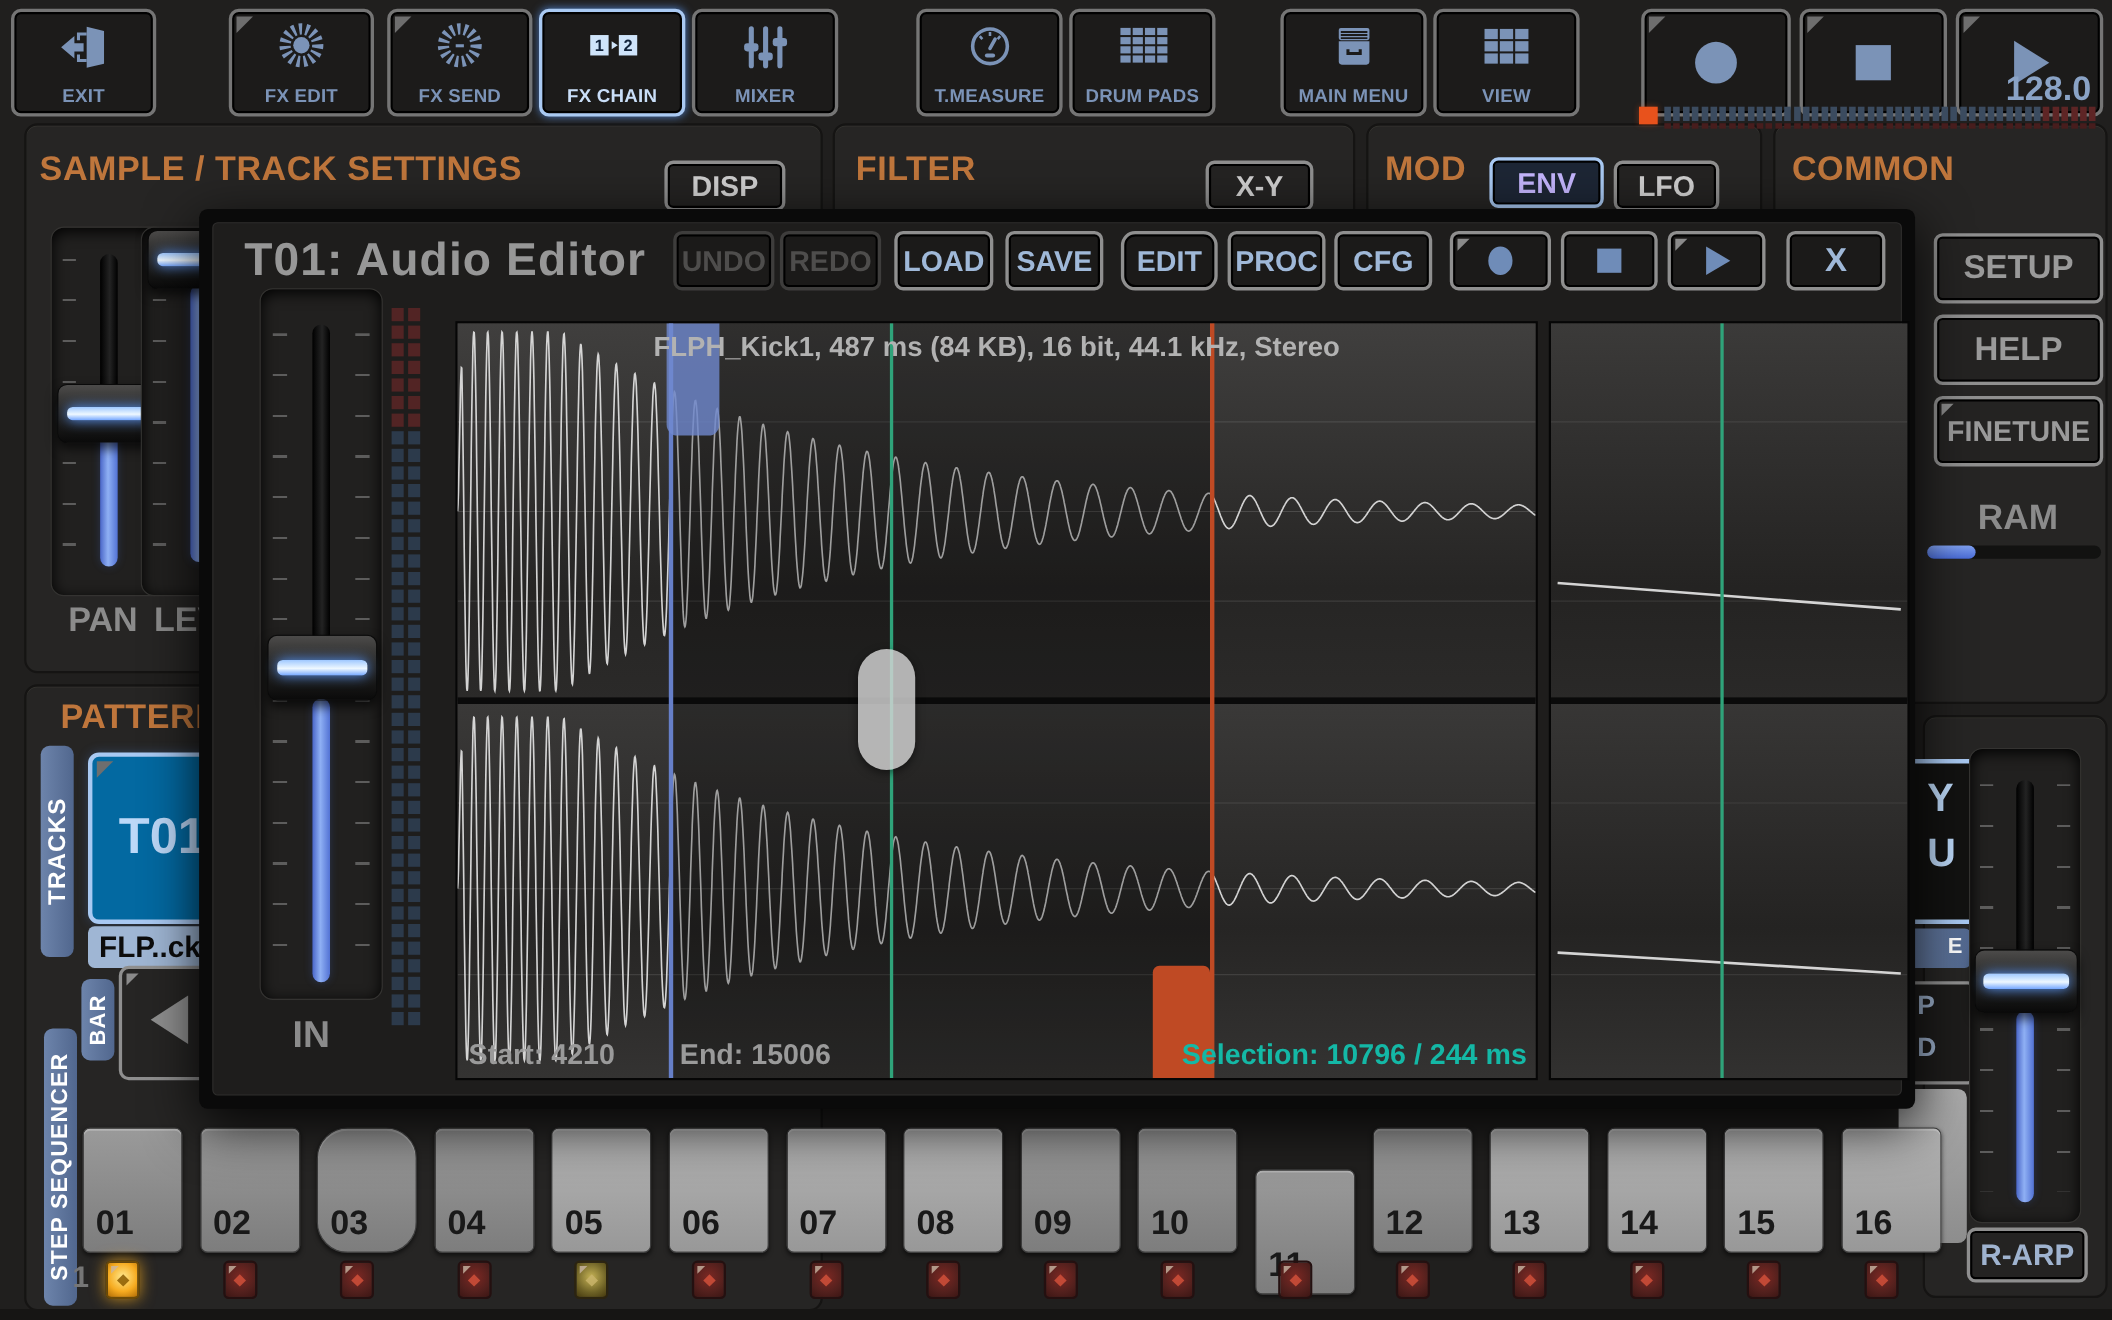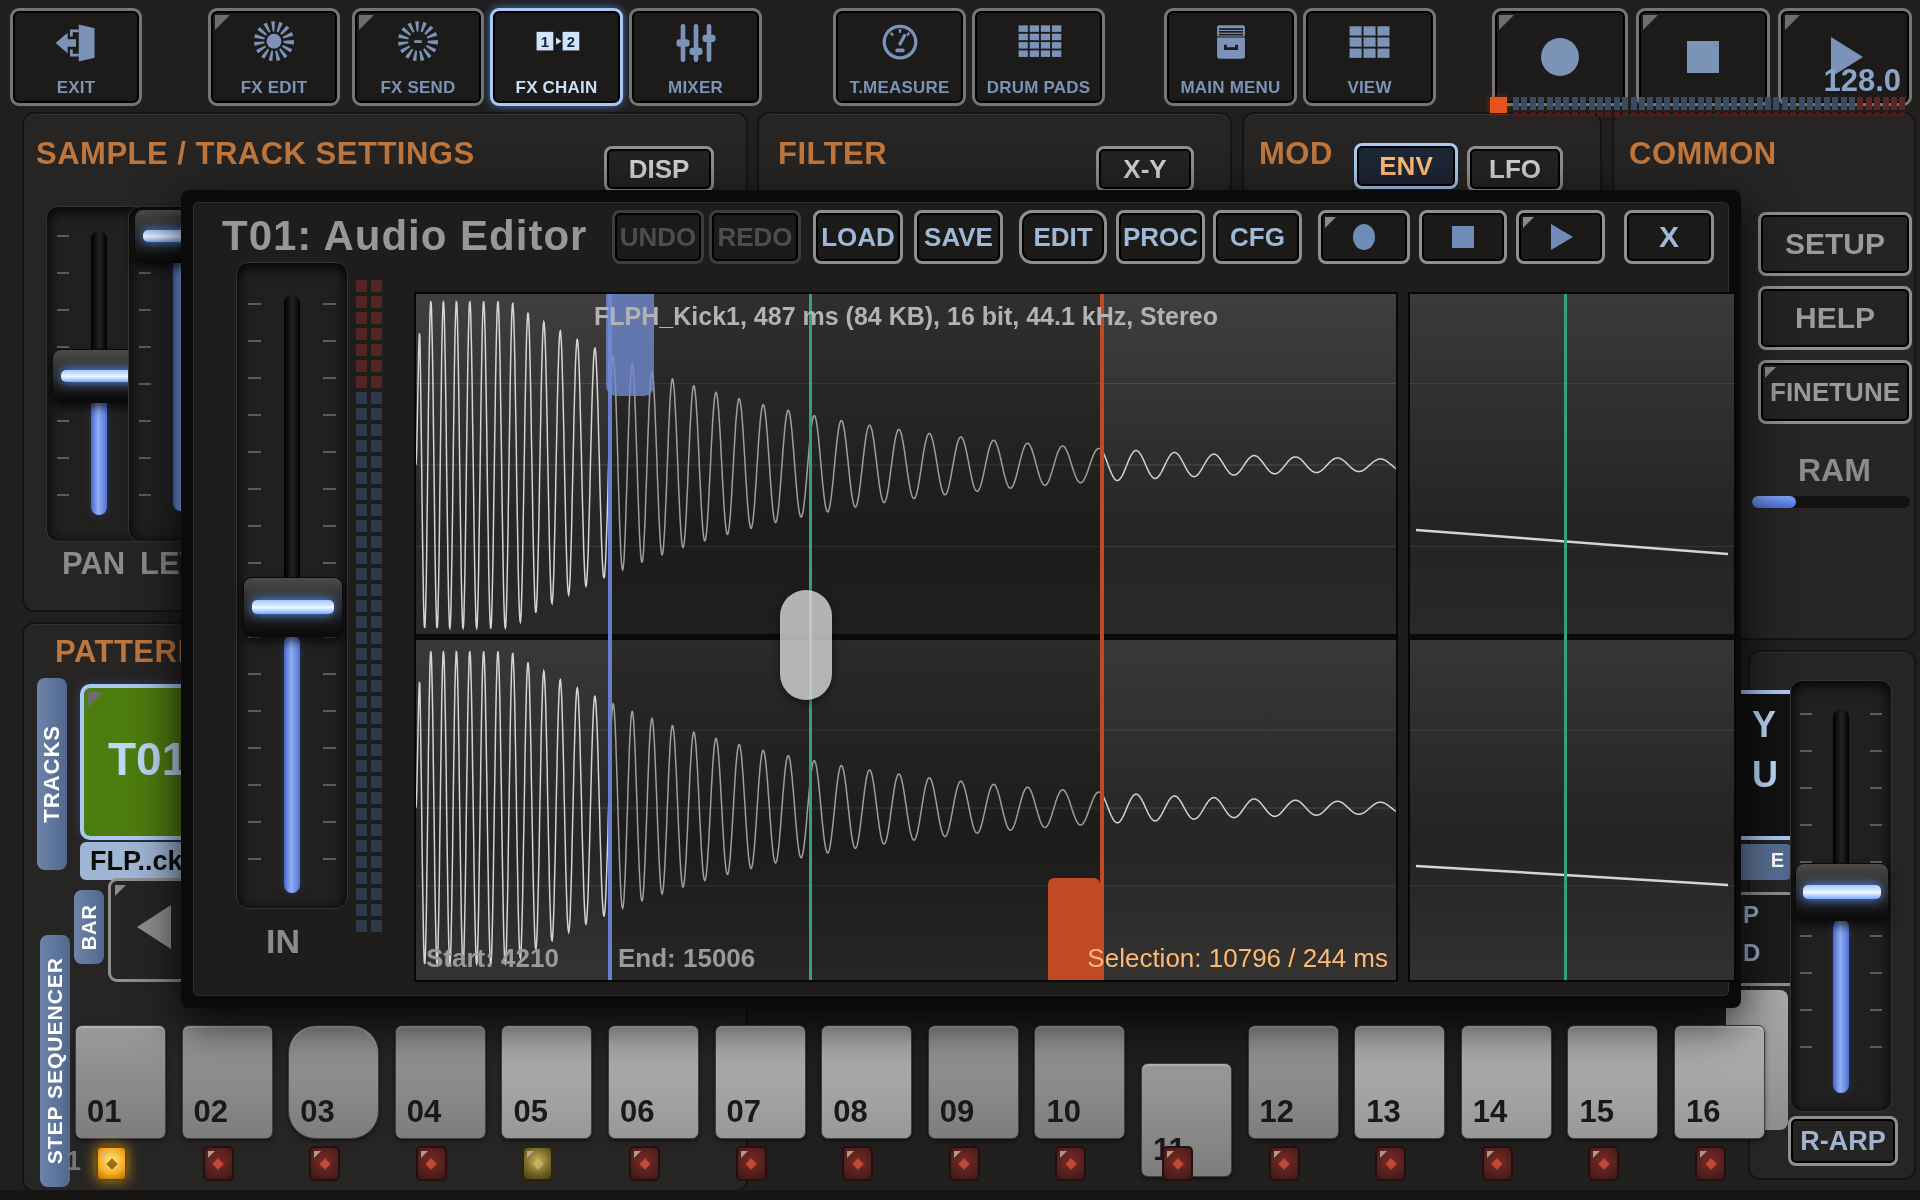--- a/index.html
+++ b/index.html
@@ -13,21 +13,21 @@
   .tb .lbl{font-size:17px;font-weight:bold;color:#76八f;color:#7b93b7;margin-bottom:5px;letter-spacing:.2px;}
   .tb svg{position:absolute;top:6px;left:50%;transform:translateX(-50%);}
   .tb.active{border-color:#a9c9f2;box-shadow:inset 0 0 0 2px #000,0 0 8px #4a76b8;}
   .tb.active .lbl{color:#c9def8;}
   .corner{position:absolute;top:4px;left:4px;width:0;height:0;border-style:solid;border-width:15px 15px 0 0;border-color:#6e6e6e transparent transparent transparent;}
   .corner.sm{border-width:11px 11px 0 0;border-color:#8a8a8a transparent transparent transparent;}
   
   .sect-title{position:absolute;font-size:31px;font-weight:bold;color:#bf763c;letter-spacing:.5px;}
   .hbtn{position:absolute;height:40px;background:#242322;border:3px solid #8f8f8f;border-radius:8px;
         color:#cfcfcf;font-weight:bold;font-size:26px;display:flex;align-items:center;justify-content:center;box-shadow:inset 0 0 0 2px #000;}
-  .hbtn.active{border-color:#a9c9f2;color:#fdba74;background:#1d2635;}
+  .hbtn.active{border-color:#a9c9f2;color:#c4b5fd;background:#1d2635;}
   
   .groove{position:absolute;background:#21201f;border:1px solid #343331;border-radius:12px;box-shadow:inset 0 3px 14px #000;}
   .ticks{position:absolute;background-image:repeating-linear-gradient(180deg,#8e8e8e 0 2px,transparent 2px 37px);opacity:.55;}
   .trk-black{position:absolute;width:16px;border-radius:8px;background:linear-gradient(90deg,#000,#232323 55%,#000);}
   .trk-blue{position:absolute;width:16px;border-radius:8px;background:linear-gradient(90deg,#4a66c8,#8fb0f4 45%,#5272d4);box-shadow:0 0 8px #3c5cb055;}
   .handle{position:absolute;background:linear-gradient(180deg,#4c4b4a,#2a2928 42%,#0a0a0a);border:1px solid #0a0a0a;border-radius:9px;box-shadow:0 5px 10px rgba(0,0,0,.65);}
   .slit{position:absolute;left:8%;right:8%;top:38%;height:24%;border-radius:5px;background:linear-gradient(180deg,#9fc8ff,#eef8ff 55%,#76a8ff);box-shadow:0 0 12px #5b9aff;}
   .fader-lbl{position:absolute;font-size:31px;font-weight:bold;color:#8b8b8b;}
   
   .vtab{position:absolute;background:linear-gradient(90deg,#6d84ab,#51678e);border-radius:8px;display:flex;align-items:center;justify-content:center;}
@@ -332,21 +332,21 @@
     <div class="abs" style="left:57px;top:152px;width:12px;height:152px;background:linear-gradient(90deg,#c44716,#e85a20);"></div>
     <div class="handle" style="left:5px;top:2px;width:94px;height:52px;">
         <div class="slit"></div>
       </div>
   </div>
   <div class="fader-lbl" style="left:140px;top:546px;">LEV</div>
 
   <div class="vtab" style="left:37px;top:678px;width:30px;height:192px;">
       <span>TRACKS</span>
     </div>
-  <div class="abs" style="left:80px;top:684px;width:130px;height:148px;background:#4d7c0f;border:4px solid #a9c9f2;border-radius:10px;box-shadow:0 0 10px #4a76b855;">
+  <div class="abs" style="left:80px;top:684px;width:130px;height:148px;background:#0369a1;border:4px solid #a9c9f2;border-radius:10px;box-shadow:0 0 10px #4a76b855;">
     <span class="corner"></span>
     <div style="position:absolute;left:24px;top:44px;font-size:46px;font-weight:bold;color:#bcd8f8;">T01</div>
   </div>
   <div class="abs" style="left:80px;top:842px;width:132px;height:38px;background:#9fb6d4;border-radius:6px;display:flex;align-items:center;padding-left:10px;font-size:27px;font-weight:bold;color:#0c0c0c;">FLP..ck1</div>
   <div class="vtab" style="left:74px;top:890px;width:30px;height:74px;">
       <span style="font-size:20px;">BAR</span>
     </div>
   <div class="abs" style="left:108px;top:878px;width:92px;height:98px;background:linear-gradient(180deg,#58575​6,#565554,#343332);border:3px solid #8f8f8f;border-radius:9px;">
     <span class="corner sm"></span>
     <div style="position:absolute;left:26px;top:24px;width:0;height:0;border-style:solid;border-width:22px 34px 22px 0;border-color:transparent #8f8f8f transparent transparent;"></div>
@@ -652,21 +652,21 @@
     <div class="abs" style="left:0;top:340px;width:100%;height:6px;background:#0a0a0a;"></div>
     <div class="abs" style="left:192px;top:0;width:4px;height:686px;background:#667fc8;"></div>
     <div class="abs" style="left:190px;top:0;width:48px;height:102px;background:rgba(112,138,208,.8);border-radius:0 0 10px 10px;"></div>
     <div class="abs" style="left:393px;top:0;width:3px;height:686px;background:#2fa37a;"></div>
     <div class="abs" style="left:684px;top:0;width:4px;height:686px;background:#bf4a24;"></div>
     <div class="abs" style="left:632px;top:584px;width:52px;height:102px;background:#bf4a24;border-radius:6px 6px 0 0;"></div>
     <div class="abs" style="left:364px;top:296px;width:52px;height:110px;background:rgba(212,212,212,.82);border-radius:26px;box-shadow:0 3px 8px rgba(0,0,0,.5);"></div>
     <div class="abs" style="left:0;top:8px;width:100%;text-align:center;font-size:25px;font-weight:bold;color:#b2b2b2;">FLPH_Kick1, 487 ms (84 KB), 16 bit, 44.1 kHz, Stereo</div>
     <div class="abs" style="left:10px;bottom:6px;font-size:26px;font-weight:bold;color:#9a9a9a;">Start: 4210</div>
     <div class="abs" style="left:202px;bottom:6px;font-size:26px;font-weight:bold;color:#9a9a9a;">End: 15006</div>
-    <div class="abs" style="right:8px;bottom:6px;font-size:26px;font-weight:normal;color:#fdba74;">Selection: 10796 / 244 ms</div>
+    <div class="abs" style="right:8px;bottom:6px;font-size:26px;font-weight:bold;color:#14b8a6;">Selection: 10796 / 244 ms</div>
   </div>
 
   <div class="abs" style="left:1408px;top:292px;width:324px;height:686px;border:2px solid #060606;">
     <div class="abs" style="left:0;top:0;width:100%;height:343px;background:linear-gradient(180deg,#3b3a39,#242322 70%,#2a2928);"></div>
     <div class="abs" style="left:0;top:343px;width:100%;height:343px;background:linear-gradient(180deg,#373635,#242322 60%,#323130);"></div>
     <svg id="mini" class="abs" style="left:0;top:0;" width="324" height="686">
         <line x1="0" y1="89.5" x2="324" y2="89.5" stroke="#ffffff" stroke-width="1" opacity="0.08"></line>
         <line x1="0" y1="252.5" x2="324" y2="252.5" stroke="#ffffff" stroke-width="1" opacity="0.08"></line>
         <path d="M6,236 C110,244 220,252 318,260" fill="none" stroke="#e8e8e8" stroke-width="2.4" opacity=".9"></path>
         <line x1="0" y1="436" x2="324" y2="436" stroke="#ffffff" stroke-width="1" opacity="0.08"></line>

